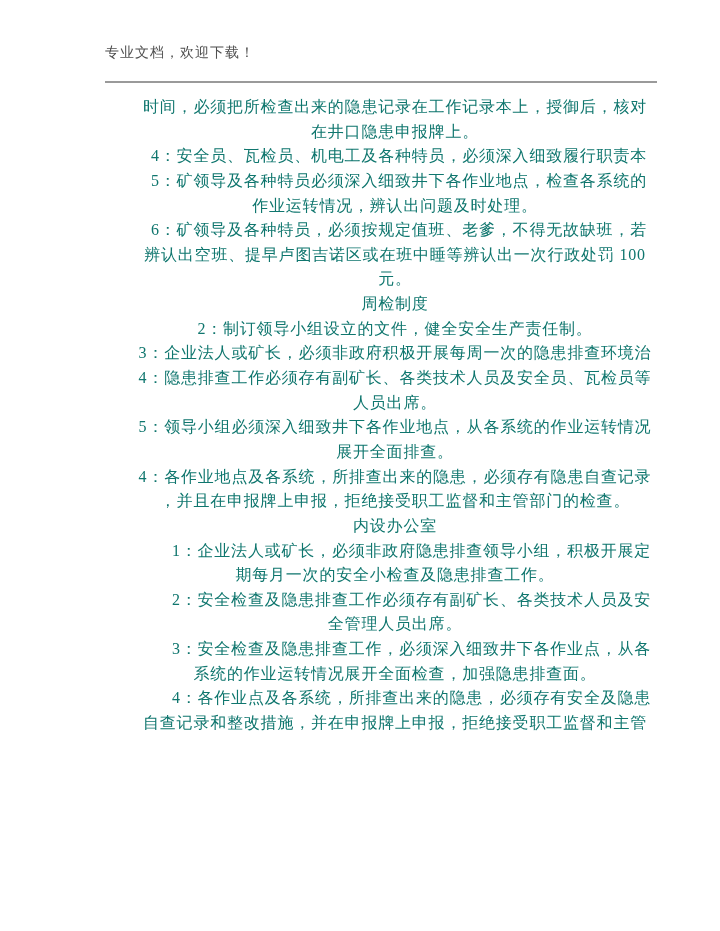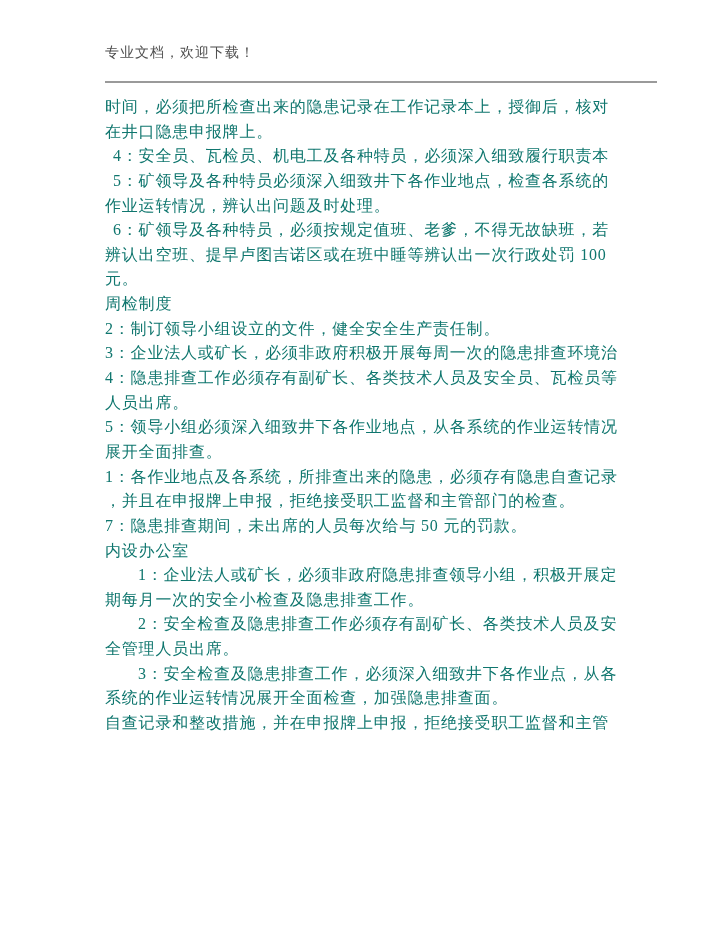--- a/index.html
+++ b/index.html
@@ -1,15 +1,15 @@
 <!DOCTYPE html>
 <html><head>
 <meta charset="utf-8">
 <style>
-  * { margin: 0; padding: 0; box-sizing: border-box; }
+  * { margin: 0; padding: 0; box-sizing: border-box; text-align: center; }
   html, body { background: #ffffff; }
   .page {
     position: relative;
     width: 720px;
     height: 931px;
     background: #ffffff;
     overflow: hidden;
     font-family: "Liberation Serif", "DejaVu Serif", serif;
   }
   .header-title {
@@ -64,26 +64,26 @@
         <div class="line indent-1">6：矿领导及各种特员，必须按规定值班、老爹，不得无故缺班，若</div>
         <div class="line indent-0">辨认出空班、提早卢图吉诺区或在班中睡等辨认出一次行政处罚 100</div>
         <div class="line indent-0">元。</div>
         <div class="line indent-0">周检制度</div>
         <div class="line indent-0">2：制订领导小组设立的文件，健全安全生产责任制。</div>
         <div class="line indent-0">3：企业法人或矿长，必须非政府积极开展每周一次的隐患排查环境治</div>
         <div class="line indent-0">4：隐患排查工作必须存有副矿长、各类技术人员及安全员、瓦检员等</div>
         <div class="line indent-0">人员出席。</div>
         <div class="line indent-0">5：领导小组必须深入细致井下各作业地点，从各系统的作业运转情况</div>
         <div class="line indent-0">展开全面排查。</div>
-        <div class="line indent-0">1：各作业地点及各系统，所排查出来的隐患，必须存有隐患自查记录</div>
+        <div class="line indent-0">4：各作业地点及各系统，所排查出来的隐患，必须存有隐患自查记录</div>
         <div class="line indent-0">，并且在申报牌上申报，拒绝接受职工监督和主管部门的检查。</div>
-        <div class="line indent-0">7：隐患排查期间，未出席的人员每次给与 50 元的罚款。</div>
         <div class="line indent-0">内设办公室</div>
         <div class="line indent-2">1：企业法人或矿长，必须非政府隐患排查领导小组，积极开展定</div>
         <div class="line indent-0">期每月一次的安全小检查及隐患排查工作。</div>
         <div class="line indent-2">2：安全检查及隐患排查工作必须存有副矿长、各类技术人员及安</div>
         <div class="line indent-0">全管理人员出席。</div>
         <div class="line indent-2">3：安全检查及隐患排查工作，必须深入细致井下各作业点，从各</div>
         <div class="line indent-0">系统的作业运转情况展开全面检查，加强隐患排查面。</div>
+        <div class="line indent-2">4：各作业点及各系统，所排查出来的隐患，必须存有安全及隐患</div>
         <div class="line indent-0">自查记录和整改措施，并在申报牌上申报，拒绝接受职工监督和主管</div>
       </div>
   </div>
 </div>
 
 </body></html>

